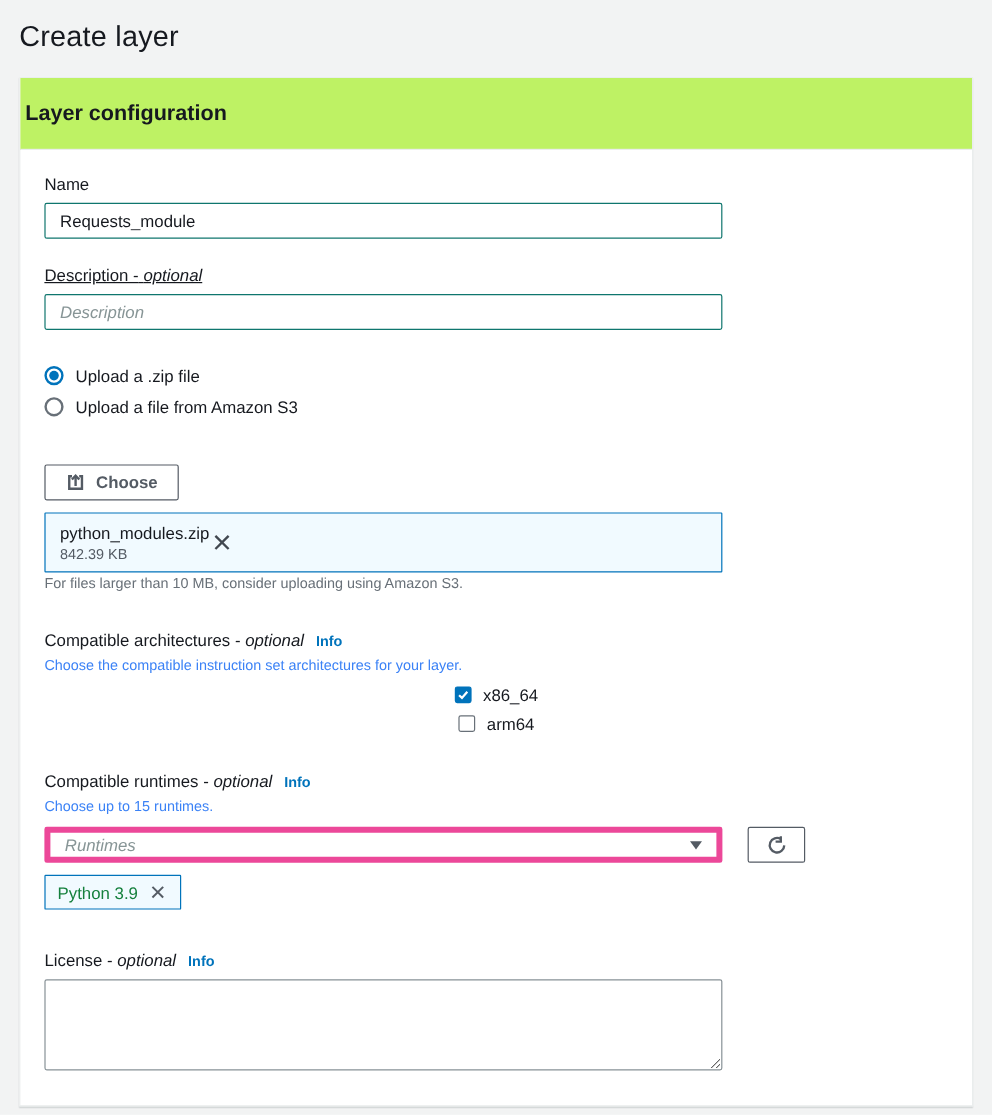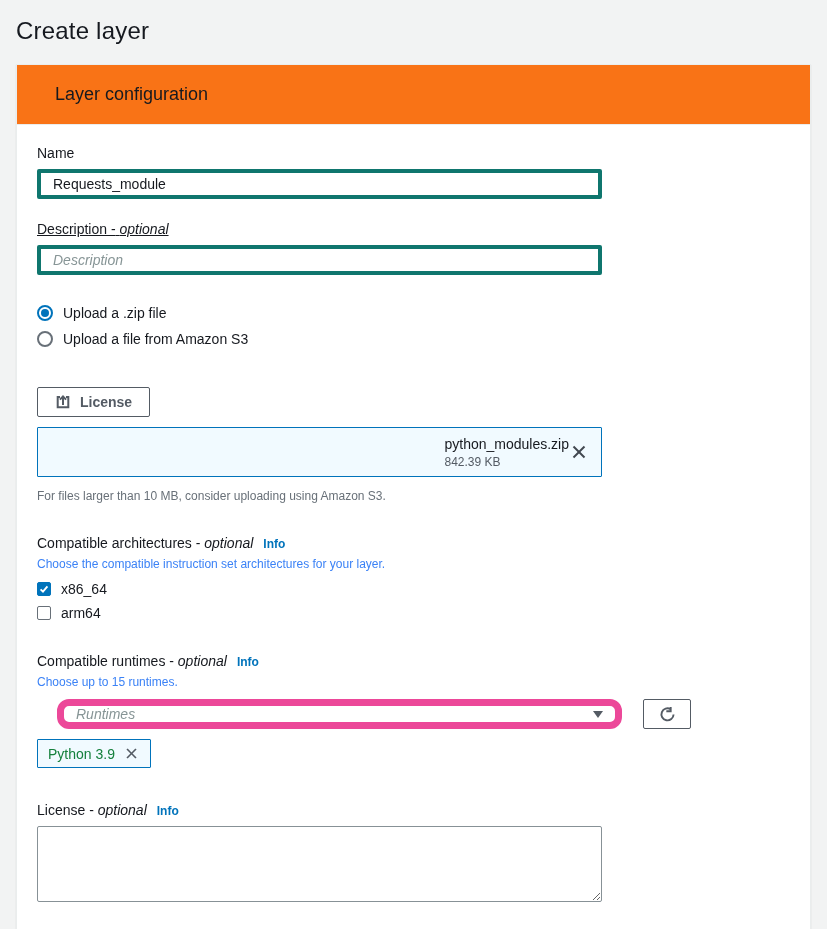--- a/index.html
+++ b/index.html
@@ -17,43 +17,43 @@
     padding: 17px 16px 19px 16px;
     letter-spacing: 0.2px;
   }
   .panel {
     margin: 0 16px;
     background: #fff;
     border: 1px solid #eaeded;
     box-shadow: 0 1px 1px 0 rgba(0,28,36,0.15);
   }
   .panel-header {
-    background: #f97316;
+    background: #bef264;
     border-bottom: 1px solid #eaeded;
-    padding: 19px 38px;
+    padding: 19px 4px;
     font-size: 18px;
-    font-weight: 400;
+    font-weight: 700;
   }
   .panel-body { padding: 20px 20px 26px 20px; }
 
   .field-label { display: block; margin-bottom: 8px; color: #16191f; }
   .opt { font-style: italic; }
   .info-link {
     color: #0073bb;
     font-size: 12px;
     font-weight: 700;
     margin-left: 10px;
     text-decoration: none;
     cursor: pointer;
     margin-top: 24px;
   }
   .text-input {
     width: 565px;
     height: 30px;
-    border: 4px solid #0f766e;
+    border: 1px solid #0f766e;
     border-radius: 2px;
     padding: 4px 12px;
     font-size: 14px;
     font-family: "Liberation Sans", sans-serif;
     color: #16191f;
     background: #fff;
   }
   .text-input::placeholder { color: #879596; font-style: italic; }
 
   .name-block { margin-bottom: 22px; }
@@ -99,56 +99,55 @@
   .file-box {
     margin-top: 10px;
     width: 565px;
     min-height: 50px;
     background: #f1faff;
     border: 1px solid #0073bb;
     border-radius: 1px;
     padding: 7px 12px;
     display: flex;
     align-items: center;
-    justify-content: flex-end;
+    justify-content: flex-start;
   }
   .file-name { font-size: 14px; color: #16191f; }
   .file-size { font-size: 12px; color: #545b64; margin-top: 3px; }
   .dismiss-btn {
     background: none; border: none; cursor: pointer;
     padding: 2px; display: flex; align-items: center;
   }
-  .hint { margin-top: 12px; font-size: 12px; color: #687078; }
+  .hint { margin-top: 2px; font-size: 12px; color: #687078; }
 
   .section { margin-top: 32px; }
   .section-desc { font-size: 12px; color: #3b82f6; margin-top: -2px; margin-bottom: 10px; }
 
-  .check-row { display: flex; align-items: center; margin-top: 8px; }
+  .check-row { display: flex; align-items: center; margin-top: 8px; justify-content: center; }
   .checkbox {
     width: 14px; height: 14px;
     border: 1px solid #687078;
     border-radius: 2px;
     background: #fff;
     margin-right: 10px;
     flex: none;
     display: flex; align-items: center; justify-content: center;
     cursor: pointer;
   }
   .checkbox.checked { background: #0073bb; border-color: #0073bb; }
 
   .select-row { display: flex; align-items: center; gap: 21px; }
   .select {
     width: 565px; height: 30px;
-    border: 7px solid #ec4899;
-    border-radius: 12px;
+    border: 5px solid #ec4899;
+    border-radius: 2px;
     background: #fff;
     padding: 0 12px;
     display: flex; align-items: center; justify-content: space-between;
     cursor: pointer;
-    margin-left: 20px;
   }
   .select-placeholder { color: #879596; font-style: italic; }
   .caret {
     width: 0; height: 0;
     border-left: 5px solid transparent;
     border-right: 5px solid transparent;
     border-top: 7px solid #545b64;
   }
   .icon-btn {
     width: 48px; height: 30px;
@@ -222,21 +221,21 @@
 
     
     <button class="upload-btn">
       <span>
         <svg width="16" height="16" viewBox="0 0 16 16" stroke="currentColor" stroke-width="2" fill="none">
           <path d="M5 2.9 H2.7 V13.3 H13.3 V2.9 H11"></path>
           <path d="M8 11 V3.1"></path>
           <path d="M4.9 5.6 L8 2.5 L11.1 5.6"></path>
         </svg>
       </span>
-      <span>License</span>
+      <span>Choose</span>
     </button>
 
     
     <div class="file-box">
       <div>
         <div class="file-name">python_modules.zip</div>
         <div class="file-size">842.39 KB</div>
       </div>
       <button class="dismiss-btn">
         <span>

